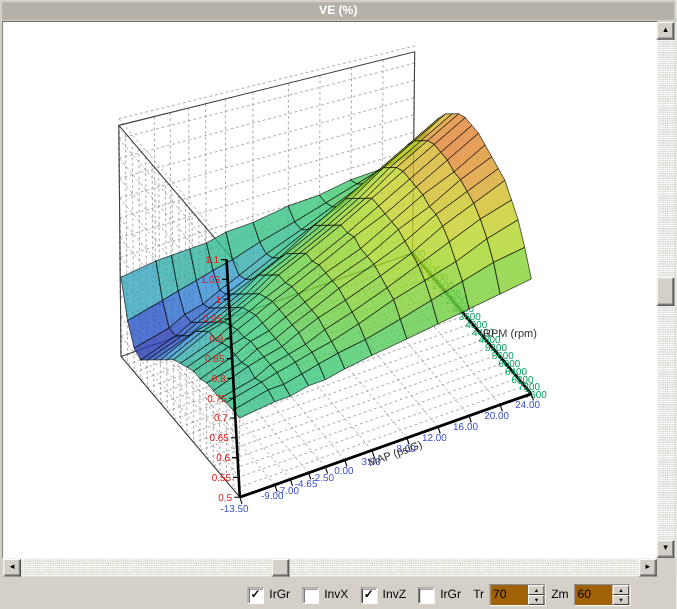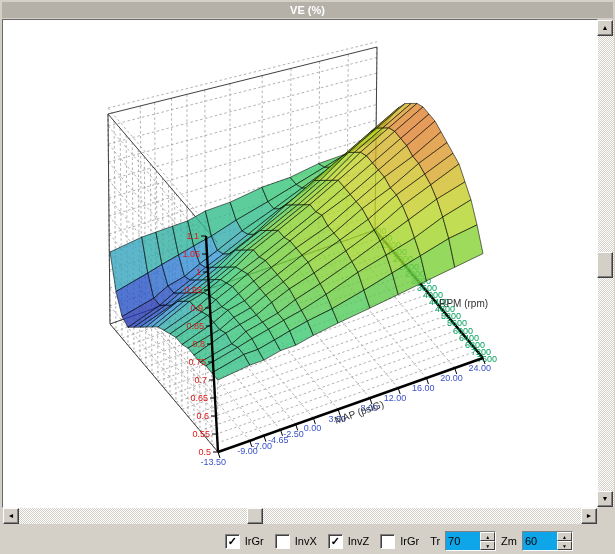--- a/index.html
+++ b/index.html
@@ -24,21 +24,21 @@
   
   .toolbar{position:absolute;right:42px;top:531px;height:20px;display:flex;align-items:center;gap:5px;
     font-size:11px;color:#000;}
   .cb{width:13px;height:13px;background:#fff;border:1px solid;border-color:#808080 #fdfdfd #fdfdfd #808080;
     box-shadow:inset 1px 1px 0 #404040;display:inline-block;position:relative;box-sizing:content-box;
     font-size:11px;font-weight:bold;line-height:12px;text-align:center;}
   .cb-label{margin-right:6px;}
   .spin{display:flex;align-items:stretch;background:#fff;border:1px solid;
     border-color:#808080 #fdfdfd #fdfdfd #808080;box-shadow:inset 1px 1px 0 #404040;height:18px;}
   .spin input{width:30px;border:none;outline:none;font-family:"Liberation Sans",sans-serif;
-    font-size:11px;padding:1px 2px;background:#0ea5e9;}
+    font-size:11px;padding:1px 2px;background:#a16207;}
   .spin-btns{display:flex;flex-direction:column;width:15px;}
   .spin-btns button{flex:1;padding:0;margin:0;background:#d4d0c8;border:1px solid;
     border-color:#fdfdfd #404040 #404040 #fdfdfd;font-size:5px;line-height:4px;color:#000;}
 </style>
 </head>
 <body>
 
 <div class="titlebar">
   <span>VE (%)</span>
 </div>

